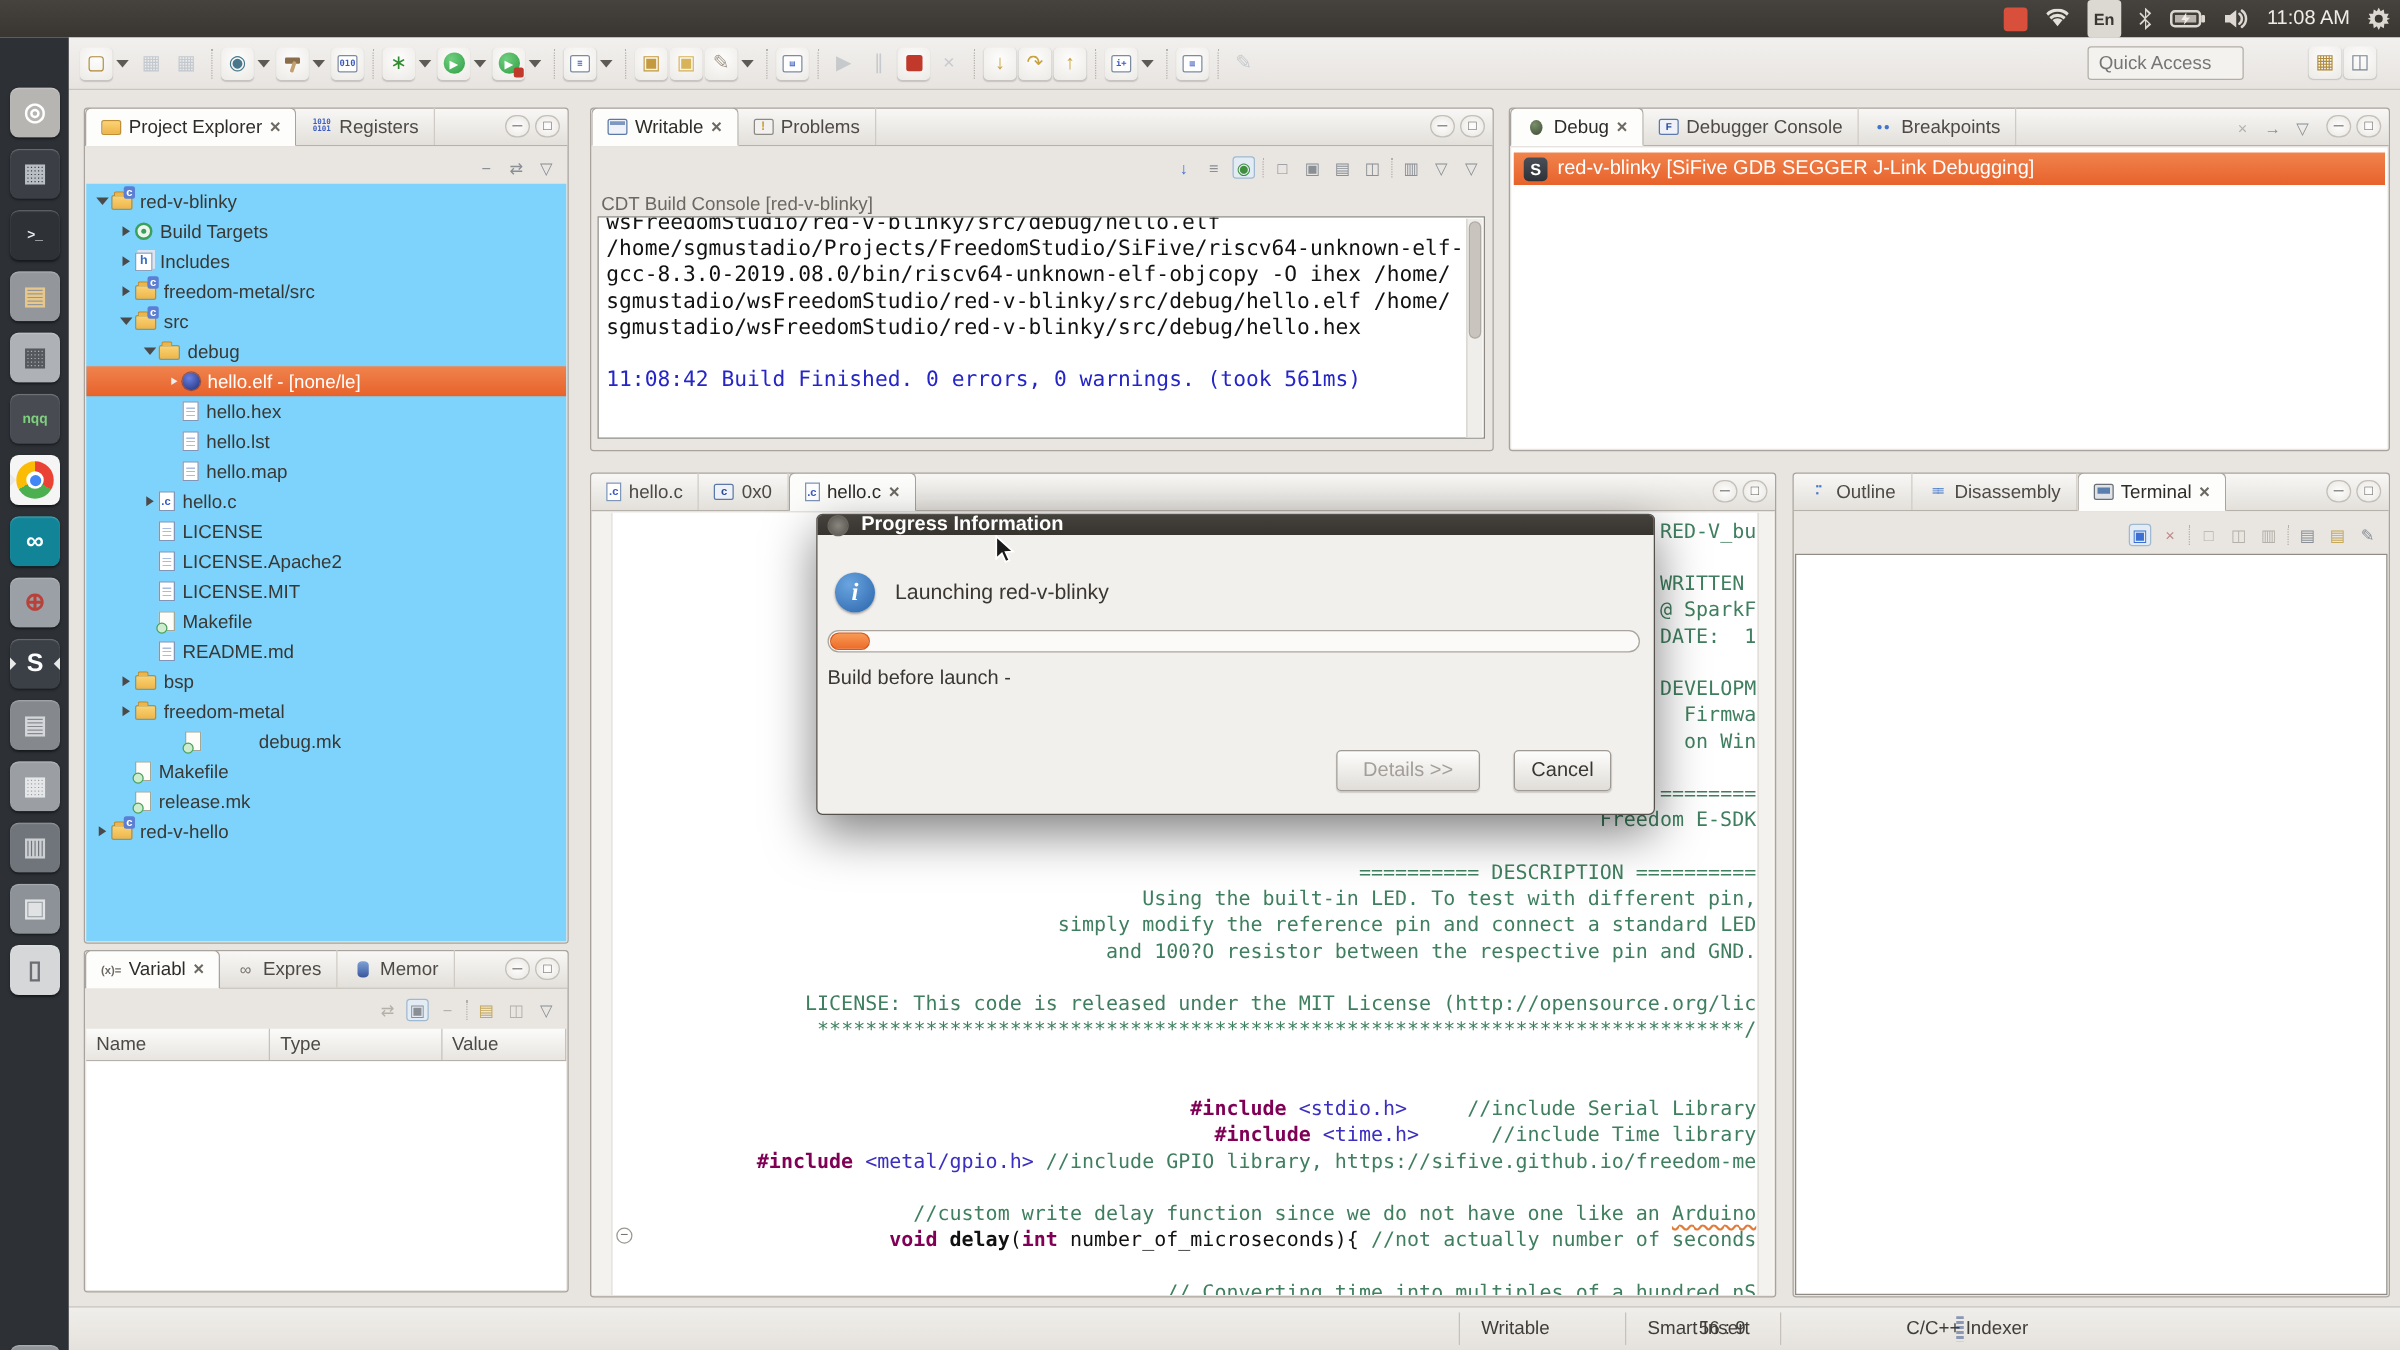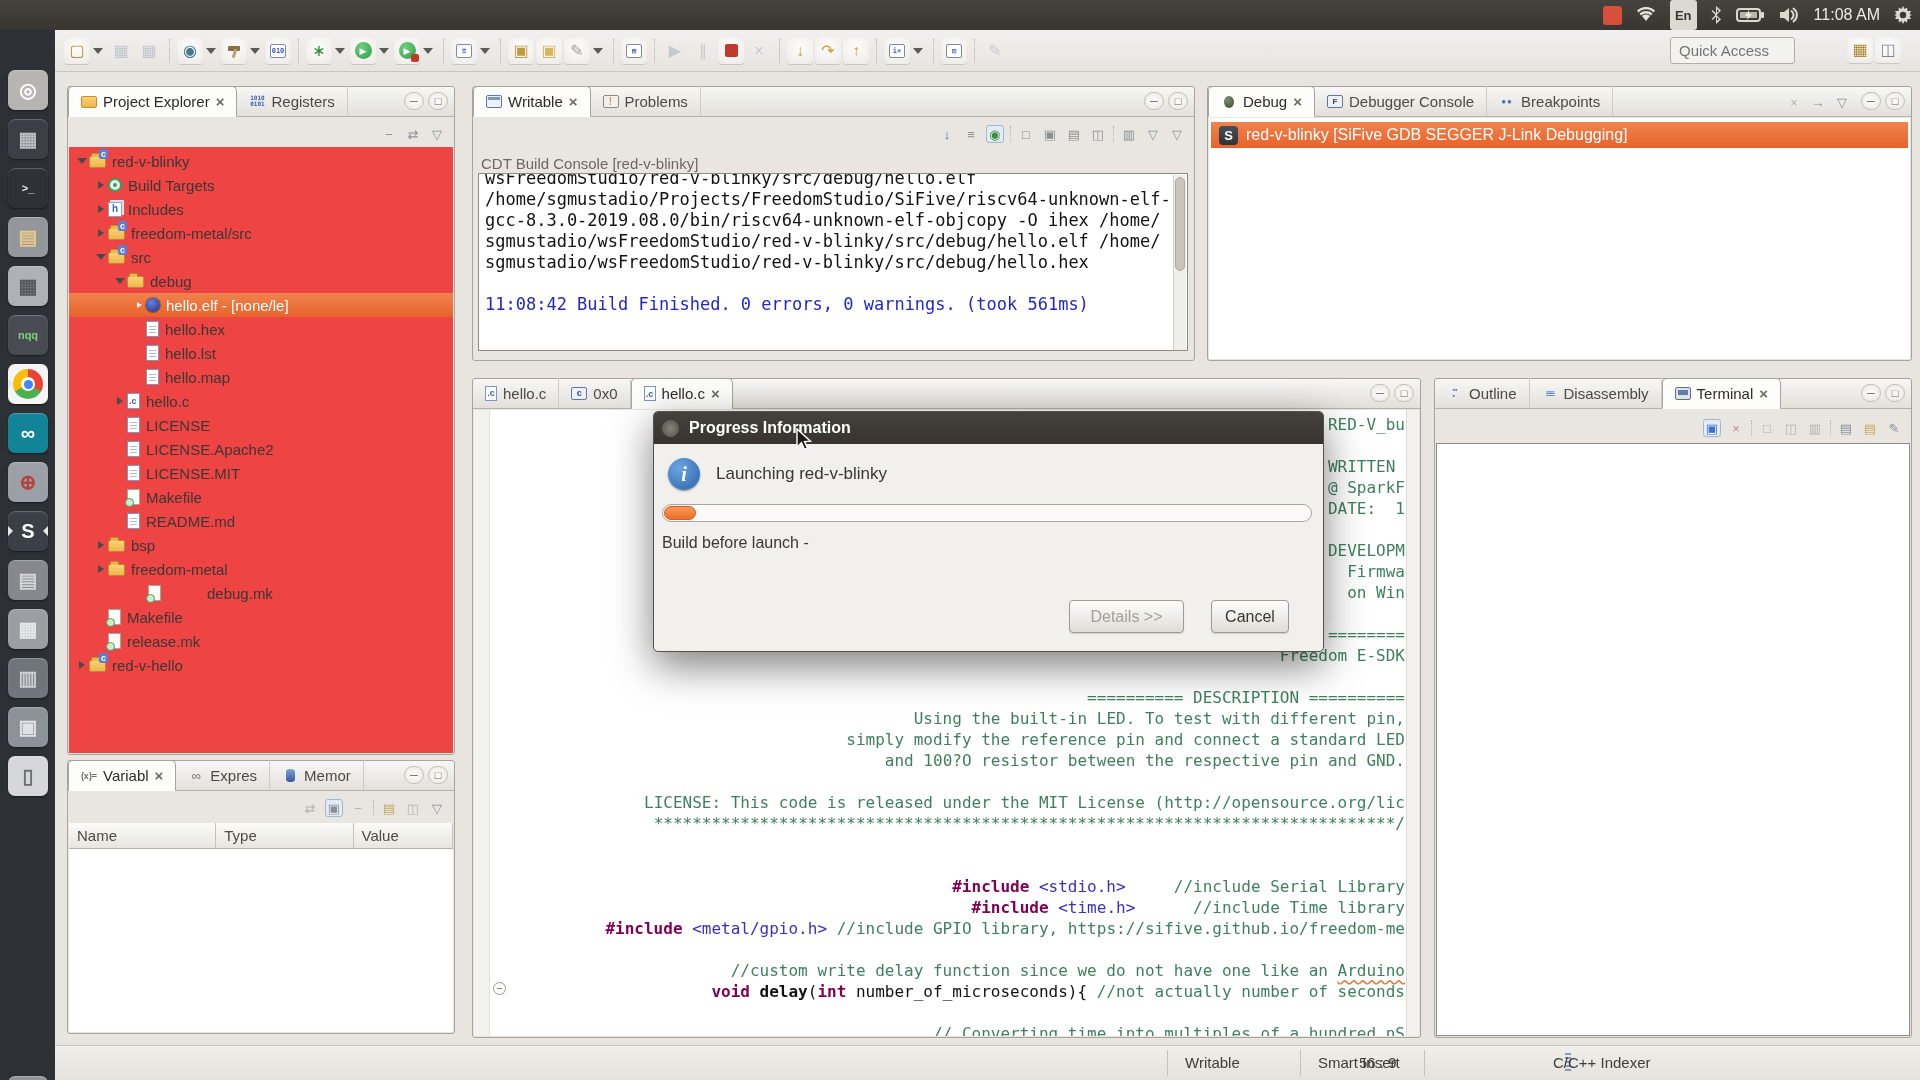--- a/index.html
+++ b/index.html
@@ -103,21 +103,21 @@
   .tico-disasm::before { content:"≡≡"; color:#3f76c9; font-size:10px; letter-spacing:-2px; }
   .tico-term { background:#dfe3e8; border:1px solid #6a6f76; border-radius:2px; height:13px; }
   .tico-term::before { content:""; position:absolute; inset:2px 2px 4px 2px; background:#5a7fae; }
   .tico-vars::before { content:"(x)="; font-size:9px; color:#6d6a64; font-weight:bold; }
   .tico-expr::before { content:"∞"; font-size:13px; color:#7a766f; }
   .tico-mem::before { content:""; width:9px; height:13px; background:linear-gradient(#7ea2d8,#39569c); border-radius:4px/3px; }
   .tico-cfile { background:#fff; border:1px solid #7e96b8; height:15px; width:12px; }
   .tico-cfile::before { content:".c"; font-size:9px; font-weight:bold; color:#3b5bbf; }
 
   
-  #tree { position:absolute; left:1px; top:60px; right:1px; bottom:1px; background:#ef4444; overflow:hidden; padding-top:2px; }
+  #tree { position:absolute; left:1px; top:60px; right:1px; bottom:1px; background:#7dd3fc; overflow:hidden; padding-top:2px; }
   .trow { height:24px; display:flex; align-items:center; font-size:15px; color:#3a3834; white-space:nowrap; }
   .trow.sel { background:linear-gradient(#f0834d,#e8622b); color:#fff; }
   .texp { width:14px; display:flex; justify-content:center; align-items:center; flex:none; }
   .texp .open { width:0; height:0; border-left:5px solid transparent; border-right:5px solid transparent; border-top:6px solid #4a4a4a; }
   .texp .closed { width:0; height:0; border-top:4.5px solid transparent; border-bottom:4.5px solid transparent; border-left:6px solid #4a4a4a; }
   .texp .mini { width:0; height:0; border-top:3.5px solid transparent; border-bottom:3.5px solid transparent; border-left:5px solid #eee; }
   .trow .lab { margin-left:6px; }
   .ic { flex:none; position:relative; }
   .ic-folder,.ic-folderc { width:17px; height:12px; background:linear-gradient(#fbd374,#eeb54a);
      border:1px solid #bb8c33; border-radius:2px; margin-top:2px; }
@@ -178,21 +178,21 @@
   
   #var-cols { position:absolute; left:1px; right:1px; top:62px; height:26px; display:flex;
      background:linear-gradient(#fbfbfa,#e8e5e0); border-bottom:1px solid #b6b1aa; }
   .vcol { border-right:1px solid #c6c2bb; display:flex; align-items:center; padding-left:8px;
      font-size:15px; color:#4d4a45; }
   #var-body { position:absolute; left:1px; right:1px; top:88px; bottom:1px; background:#fff; }
 
   
   #dialog { position:absolute; left:653px; top:411px; width:671px; height:241px; background:#f2f0ed;
      border:1px solid #55524c; border-radius:5px; box-shadow:0 14px 40px rgba(0,0,0,.5); z-index:50; }
-  #dialog-title { height:32px; background:linear-gradient(#45423d,#37342f); border-radius:4px 4px 0 0;
+  #dialog-title { height:16px; background:linear-gradient(#45423d,#37342f); border-radius:4px 4px 0 0;
      display:flex; align-items:center; color:#fff; font-weight:bold; font-size:16px; gap:10px; padding-left:8px; }
   #dialog-title .dt-ic { width:17px; height:17px; border-radius:50%; background:radial-gradient(#8a867f,#55524c);
      border:1px solid #6a6760; }
   #dlg-info { position:absolute; left:14px; top:46px; width:32px; height:32px; border-radius:50%;
      background:radial-gradient(circle at 35% 30%, #6aa5e0, #2a64ab); color:#fff; font-family:"Liberation Serif",serif;
      font-style:italic; font-weight:bold; font-size:20px; display:flex; align-items:center; justify-content:center;
      box-shadow:0 1px 2px rgba(0,0,0,.4); }
   #dlg-msg { position:absolute; left:62px; top:52px; font-size:17px; color:#3a3732; }
   #dlg-bar { position:absolute; left:8px; top:92px; width:650px; height:18px; background:#fbfaf8;
      border:1px solid #aaa69f; border-radius:9px; }
@@ -757,21 +757,21 @@
 
   <div id="statusbar">
     <div class="sb-sep" style="left:1112px;"></div>
     <div class="sb-sep" style="left:1245px;"></div>
     <div class="sb-sep" style="left:1369px;"></div>
     <div id="sb-dots"></div>
     <div id="sb-items">
         <span class="sb-item" style="left: 1130px;">Writable</span>
         <span class="sb-item" style="left: 1263px;">Smart Insert</span>
         <span class="sb-item" style="left: 1304px;">56 : 9</span>
-        <span class="sb-item" style="left: 1470px; margin-left: 28px;">C/C++ Indexer</span>
+        <span class="sb-item" style="left: 1470px;">C/C++ Indexer</span>
       </div>
   </div>
 
   <div id="dialog">
     <div id="dialog-title">
       <span class="dt-ic"></span>
       <span>Progress Information</span>
     </div>
     <div id="dlg-info">i</div>
     <div id="dlg-msg">Launching red-v-blinky</div>

